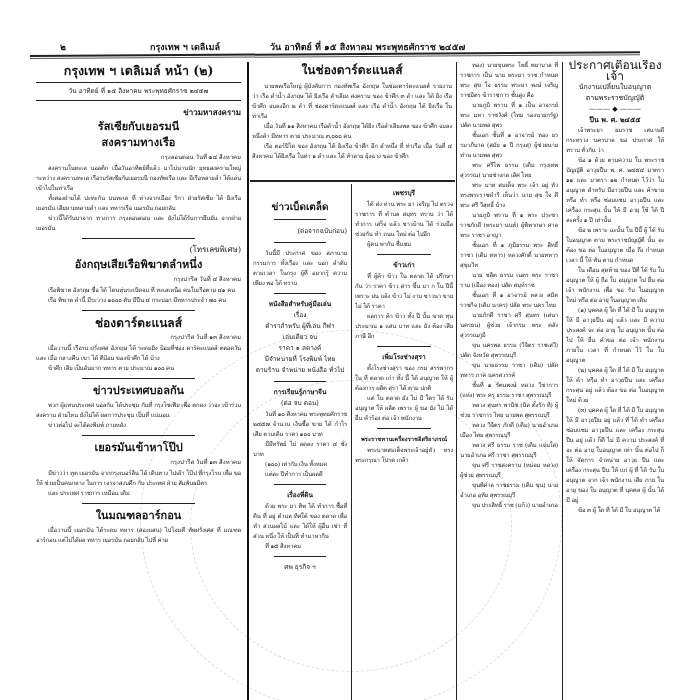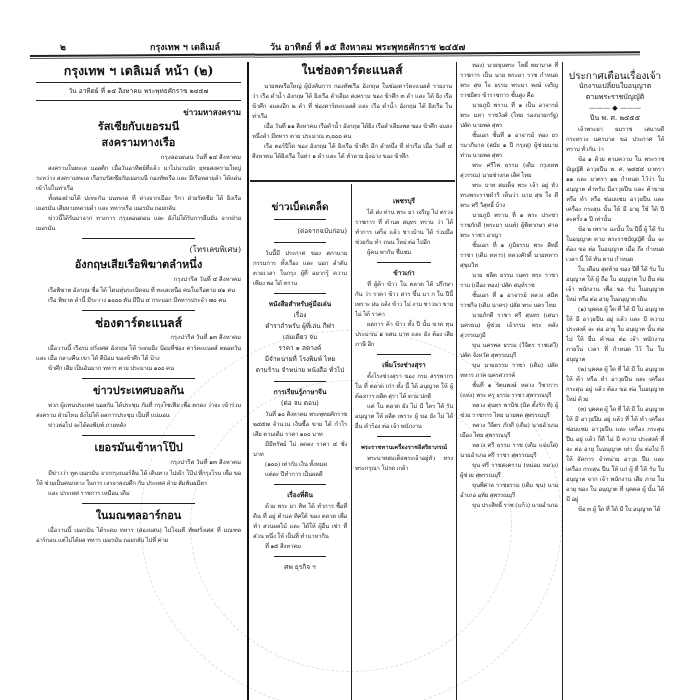--- a/index.html
+++ b/index.html
@@ -153,21 +153,21 @@
     <p class="para">แต่ละ ปีทำการ เป็นผลดี</p>
     <div class="rule"></div>
     <div class="center-line" style="font-weight:bold;">เรื่องที่ดิน</div>
     <p class="para">ด้วย พระ ยา ทิพ ได้ ทำการ ซื้อที่ ดิน ที่ อยู่ ตำบล ทิศใต้ ของ ตลาด เพื่อ ทำ สวนผลไม้ และ ได้ให้ ผู้อื่น เช่า ที่ ส่วน หนึ่ง ให้ เป็นที่ ทำมาหากิน</p>
     <p class="para">ที่ ๑๕ สิงหาคม</p>
     <div class="rule"></div>
     <div class="center-line">ศพ ธุรกิจ ฯ</div>
   </div>
 
   <div class="col" style="left:355px;top:186px;width:98px;line-height:9px;">
-    <div class="center-line" style="font-weight:bold;margin-top:10px;">เพชรบุรี</div>
+    <div class="center-line" style="font-weight:bold;margin-top:2px;">เพชรบุรี</div>
     <p class="para">ได้ ส่ง ท่าน พระ ยา เจริญ ไป ตรวจ ราชการ ที่ ตำบล สมุทร ทราบ ว่า ได้ ทำการ เสร็จ แล้ว ชาวบ้าน ได้ ร่วมมือ ช่วยกัน ทำ ถนน ใหม่ ต่อ ไปอีก</p>
     <p class="para">ผู้คน พากัน ชื่นชม</p>
     <div class="rule"></div>
     <div class="center-line" style="font-weight:bold;">ข้าวเก่า</div>
     <p class="para">ที่ ผู้ค้า ข้าว ใน ตลาด ได้ ปรึกษา กัน ว่า ราคา ข้าว สาร ขึ้น มา ก ใน ปีนี้ เพราะ ฝน แล้ง ข้าว ไม่ งาม ชาวนา ขาย ไม่ ได้ ราคา</p>
     <p class="para">ผลการ ค้า ข้าว ทั้ง ปี นั้น ขาด ทุน ประมาณ ๑ แสน บาท และ ยัง ต้อง เสีย ภาษี อีก</p>
     <div class="rule"></div>
     <div class="center-line" style="font-weight:bold;">เพิ่มโรงช่างสุรา</div>
     <p class="para">ตั้งโรงช่างสุรา ของ กรม สรรพากร ใน ที่ ตลาด เก่า ทั้ง นี้ ได้ อนุญาต ให้ ผู้ ต้องการ ผลิต สุรา ได้ ตาม ปกติ</p>
     <p class="para">แต่ ใน ตลาด ยัง ไม่ มี ใคร ได้ รับ อนุญาต ให้ ผลิต เพราะ ผู้ ขอ ยัง ไม่ ได้ ยื่น คำร้อง ต่อ เจ้า พนักงาน</p>
@@ -192,25 +192,25 @@
     <p class="para">ชั้นที่ ๑ รัตนพงษ์ หลวง วิชาการ (แห่ง) พระ ครู ธรรม ราชา สุพรรณบุรี</p>
     <p class="para">หลวง สุนทร พานิช (นิล ตั้งรัก ทิ) ผู้ช่วย ราชการ ไทย นายพล สุพรรณบุรี</p>
     <p class="para">หลวง วิจิตร ภักดี (เดิม) นายอำเภอ เมือง ไทย สุพรรณบุรี</p>
     <p class="para">หลวง ศรี ธรรม ราช (เดิม แจ่มใส) นายอำเภอ ศรี ราชา สุพรรณบุรี</p>
     <p class="para">ขุน ศรี ราชสงคราม (หม่อม หลวง) ผู้ช่วย สุพรรณบุรี</p>
     <p class="para">ขุนพิศาล ราชธรรม (เดิม ขุน) นายอำเภอ อุทัย สุพรรณบุรี</p>
     <p class="para">ขุน ประสิทธิ์ ราช (แก้ว) นายอำเภอ</p>
   </div>
 
   <div class="col" style="left:566px;width:98px;line-height:9.4px;">
-    <div class="center-line" style="font-size:10px;margin-top:10px;">ประกาศเตือนเรื่องเจ้า</div>
+    <div class="center-line" style="font-size:12px;margin-top:0;">ประกาศเตือนเรื่องเจ้า</div>
     <div class="center-line" style="font-size:7px;">นักงานเปลี่ยนใบอนุญาต</div>
     <div class="center-line" style="font-size:7px;">ตามพระราชบัญญัติ</div>
     <div class="ornament">——— ◆ ———</div>
-    <div class="center-line" style="font-size:7px;">ปีน พ. ศ. ๒๔๕๕</div>
+    <div class="center-line" style="font-size:7px;font-weight:bold;">ปีน พ. ศ. ๒๔๕๕</div>
     <p class="para">เจ้าพระยา ยมราช เสนาบดี กระทรวง นครบาล ขอ ประกาศ ให้ ทราบ ทั่วกัน ว่า</p>
     <p class="para">ข้อ ๑ ด้วย ตามความ ใน พระราช บัญญัติ อาวุธปืน พ. ศ. ๒๔๕๔ มาตรา ๑๑ และ มาตรา ๑๒ กำหนด ไว้ว่า ใบอนุญาต สำหรับ มีอาวุธปืน และ ค้าขาย หรือ ทำ หรือ ซ่อมแซม อาวุธปืน และ เครื่อง กระสุน นั้น ให้ มี อายุ ใช้ ได้ ปี ละครั้ง ๑ ปี เท่านั้น</p>
     <p class="para">ข้อ ๒ เพราะ ฉะนั้น ใน ปีนี้ ผู้ ได้ รับ ใบอนุญาต ตาม พระราชบัญญัติ นั้น จะ ต้อง ขอ ต่อ ใบอนุญาต เมื่อ ถึง กำหนด เวลา นี้ ให้ ทัน ตาม กำหนด</p>
     <p class="para">ใน เดือน สุดท้าย ของ ปีที่ ได้ รับ ใบอนุญาต ให้ ผู้ ถือ ใบ อนุญาต ไป ยื่น ต่อ เจ้า พนักงาน เพื่อ ขอ รับ ใบอนุญาต ใหม่ หรือ ต่อ อายุ ใบอนุญาต เดิม</p>
     <p class="para">(๑) บุคคล ผู้ ใด ที่ ได้ มี ใบ อนุญาต ให้ มี อาวุธปืน อยู่ แล้ว และ มี ความ ประสงค์ จะ ต่อ อายุ ใบ อนุญาต นั้น ต่อไป ให้ ยื่น คำขอ ต่อ เจ้า พนักงาน ภายใน เวลา ที่ กำหนด ไว้ ใน ใบ อนุญาต</p>
     <p class="para">(๒) บุคคล ผู้ ใด ที่ ได้ มี ใบ อนุญาต ให้ ค้า หรือ ทำ อาวุธปืน และ เครื่อง กระสุน อยู่ แล้ว ต้อง ขอ ต่อ ใบอนุญาต ใหม่ ด้วย</p>
     <p class="para">(๓) บุคคล ผู้ ใด ที่ ได้ มี ใบ อนุญาต ให้ มี อาวุธปืน อยู่ แล้ว ที่ ได้ ทำ เครื่อง ซ่อมแซม อาวุธปืน และ เครื่อง กระสุน ปืน อยู่ แล้ว ก็ดี ไม่ มี ความ ประสงค์ ที่ จะ ต่อ อายุ ใบอนุญาต เท่า นั้น ต่อไป ก็ ให้ จัดการ จำหน่าย อาวุธ ปืน และ เครื่อง กระสุน ปืน ให้ แก่ ผู้ ที่ ได้ รับ ใบ อนุญาต จาก เจ้า พนักงาน เสีย ภาย ใน อายุ ของ ใบ อนุญาต ที่ บุคคล ผู้ นั้น ได้ มี อยู่</p>
     <p class="para">ข้อ ๓ ผู้ ใด ที่ ได้ มี ใบ อนุญาต ได้</p>
   </div>
 

